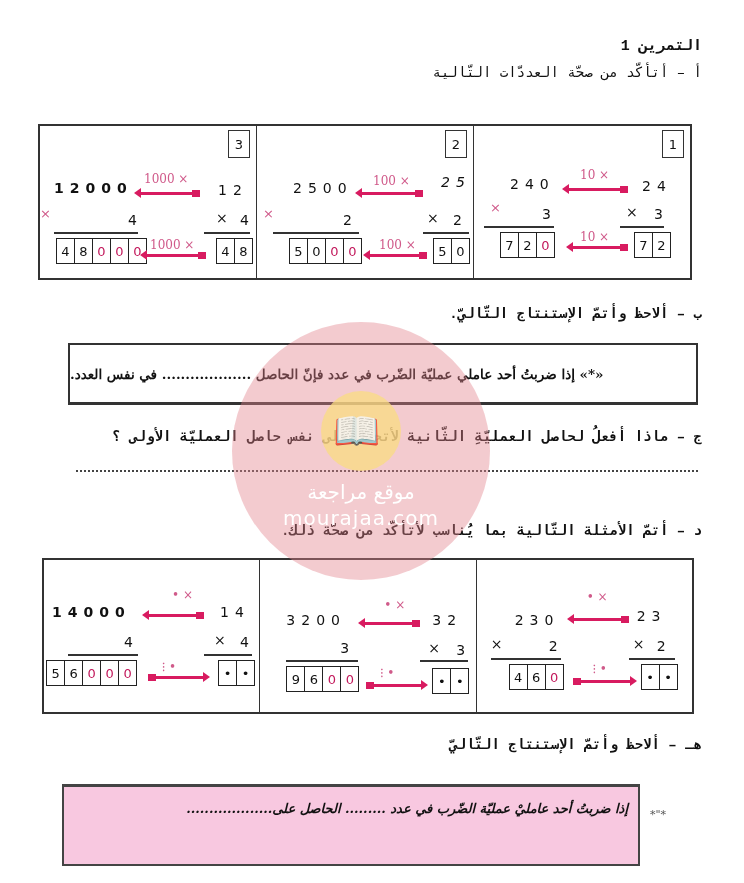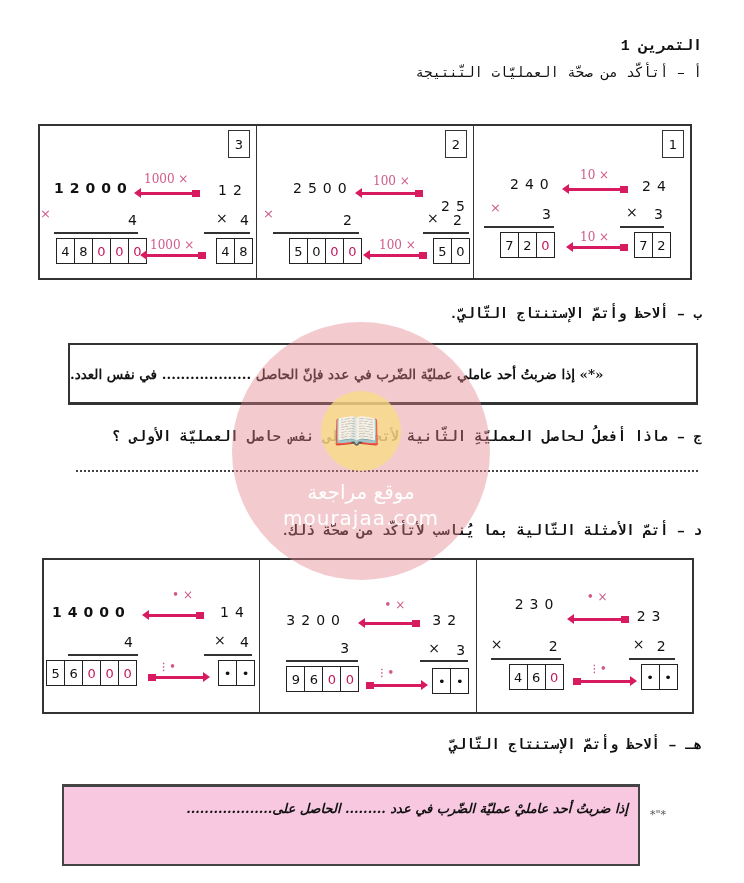--- a/index.html
+++ b/index.html
@@ -49,21 +49,21 @@
   .wm { position:absolute; left:232px; top:322px; width:258px; height:258px; border-radius:50%; background:rgba(226,130,140,0.42); }
   .wm-inner { position:absolute; left:89px; top:69px; width:80px; height:80px; border-radius:50%; background:rgba(250,220,130,0.75); }
   .wm-book { position:absolute; left:12px; top:18px; font-size:38px; color:#fff; opacity:.85; }
   .wm-t1 { position:absolute; width:100%; top:158px; text-align:center; color:#fff; font-family:"DejaVu Sans", sans-serif; font-size:20px; }
   .wm-t2 { position:absolute; width:100%; top:184px; text-align:center; color:#fff; font-family:"DejaVu Sans", sans-serif; font-size:20px; letter-spacing:1px; }
 </style>
 </head>
 <body>
 
 <div class="abs rtl title">التمرين 1</div>
-<div class="abs rtl q q-a">أ – أتأكّد من صحّة العمليّات التّنتيجة</div>
+<div class="abs rtl q q-a">أ – أتأكّد من صحّة العددّات التّالية</div>
 
 <div class="ops-row row1">
 
   <div class="cell">
     <div class="num-tag">1</div>
     <div class="n" style="left:36px;top:50px;">240</div>
     <div class="n" style="left:168px;top:52px;text-align:right;">24</div>
     <div class="alabel" style="left:106px;top:42px;">10 ×</div>
     <div class="arrow left" style="left:94px;top:62px;width:60px;">
         <span class="tail" style="right:0"></span>
@@ -85,21 +85,21 @@
       </div>
     <div class="boxes" style="left:160px;top:106px;">
       <span>7</span>
         <span>2</span>
     </div>
   </div>
 
   <div class="cell">
     <div class="num-tag">2</div>
     <div class="n" style="left:36px;top:54px;">2500</div>
-    <div class="n" style="left:184px;top:72px;">25</div>
+    <div class="n" style="left:184px;top:48px;font-style:italic;">25</div>
     <div class="alabel" style="left:116px;top:48px;">100 ×</div>
     <div class="arrow left" style="left:104px;top:66px;width:62px;">
         <span class="tail" style="right:0"></span>
       </div>
     <div class="pk-x" style="left:6px;top:80px;">×</div>
     <div class="n" style="left:86px;top:86px;">2</div>
     <div class="rule" style="left:16px;top:106px;width:86px;"></div>
     <div class="n" style="left:170px;top:84px;">×</div>
     <div class="n" style="left:196px;top:86px;">2</div>
     <div class="rule" style="left:166px;top:106px;width:46px;"></div>
@@ -157,21 +157,21 @@
 </div>
 
 <div class="abs rtl q q-c">ج – ماذا أفعلُ لحاصل العمليّةِ الثّانية لأتحصّل على نفس حاصل العمليّة الأولى ؟</div>
 <div class="dots-line"></div>
 
 <div class="abs rtl q q-d">د – أتمّ الأمثلة التّالية بما يُناسب لأتأكّد من صحّة ذلك.</div>
 
 <div class="ops-row row2">
 
   <div class="cell">
-    <div class="n" style="left:38px;top:36px;">230</div>
+    <div class="n" style="left:38px;top:52px;">230</div>
     <div class="n" style="left:160px;top:48px;">23</div>
     <div class="alabel" style="left:110px;top:30px;">• ×</div>
     <div class="arrow left" style="left:96px;top:58px;width:56px;">
         <span class="tail" style="right:0"></span>
       </div>
     <div class="n" style="left:14px;top:76px;">×</div>
     <div class="n" style="left:72px;top:78px;">2</div>
     <div class="rule" style="left:14px;top:98px;width:70px;"></div>
     <div class="n" style="left:156px;top:76px;">×</div>
     <div class="n" style="left:180px;top:78px;">2</div>

